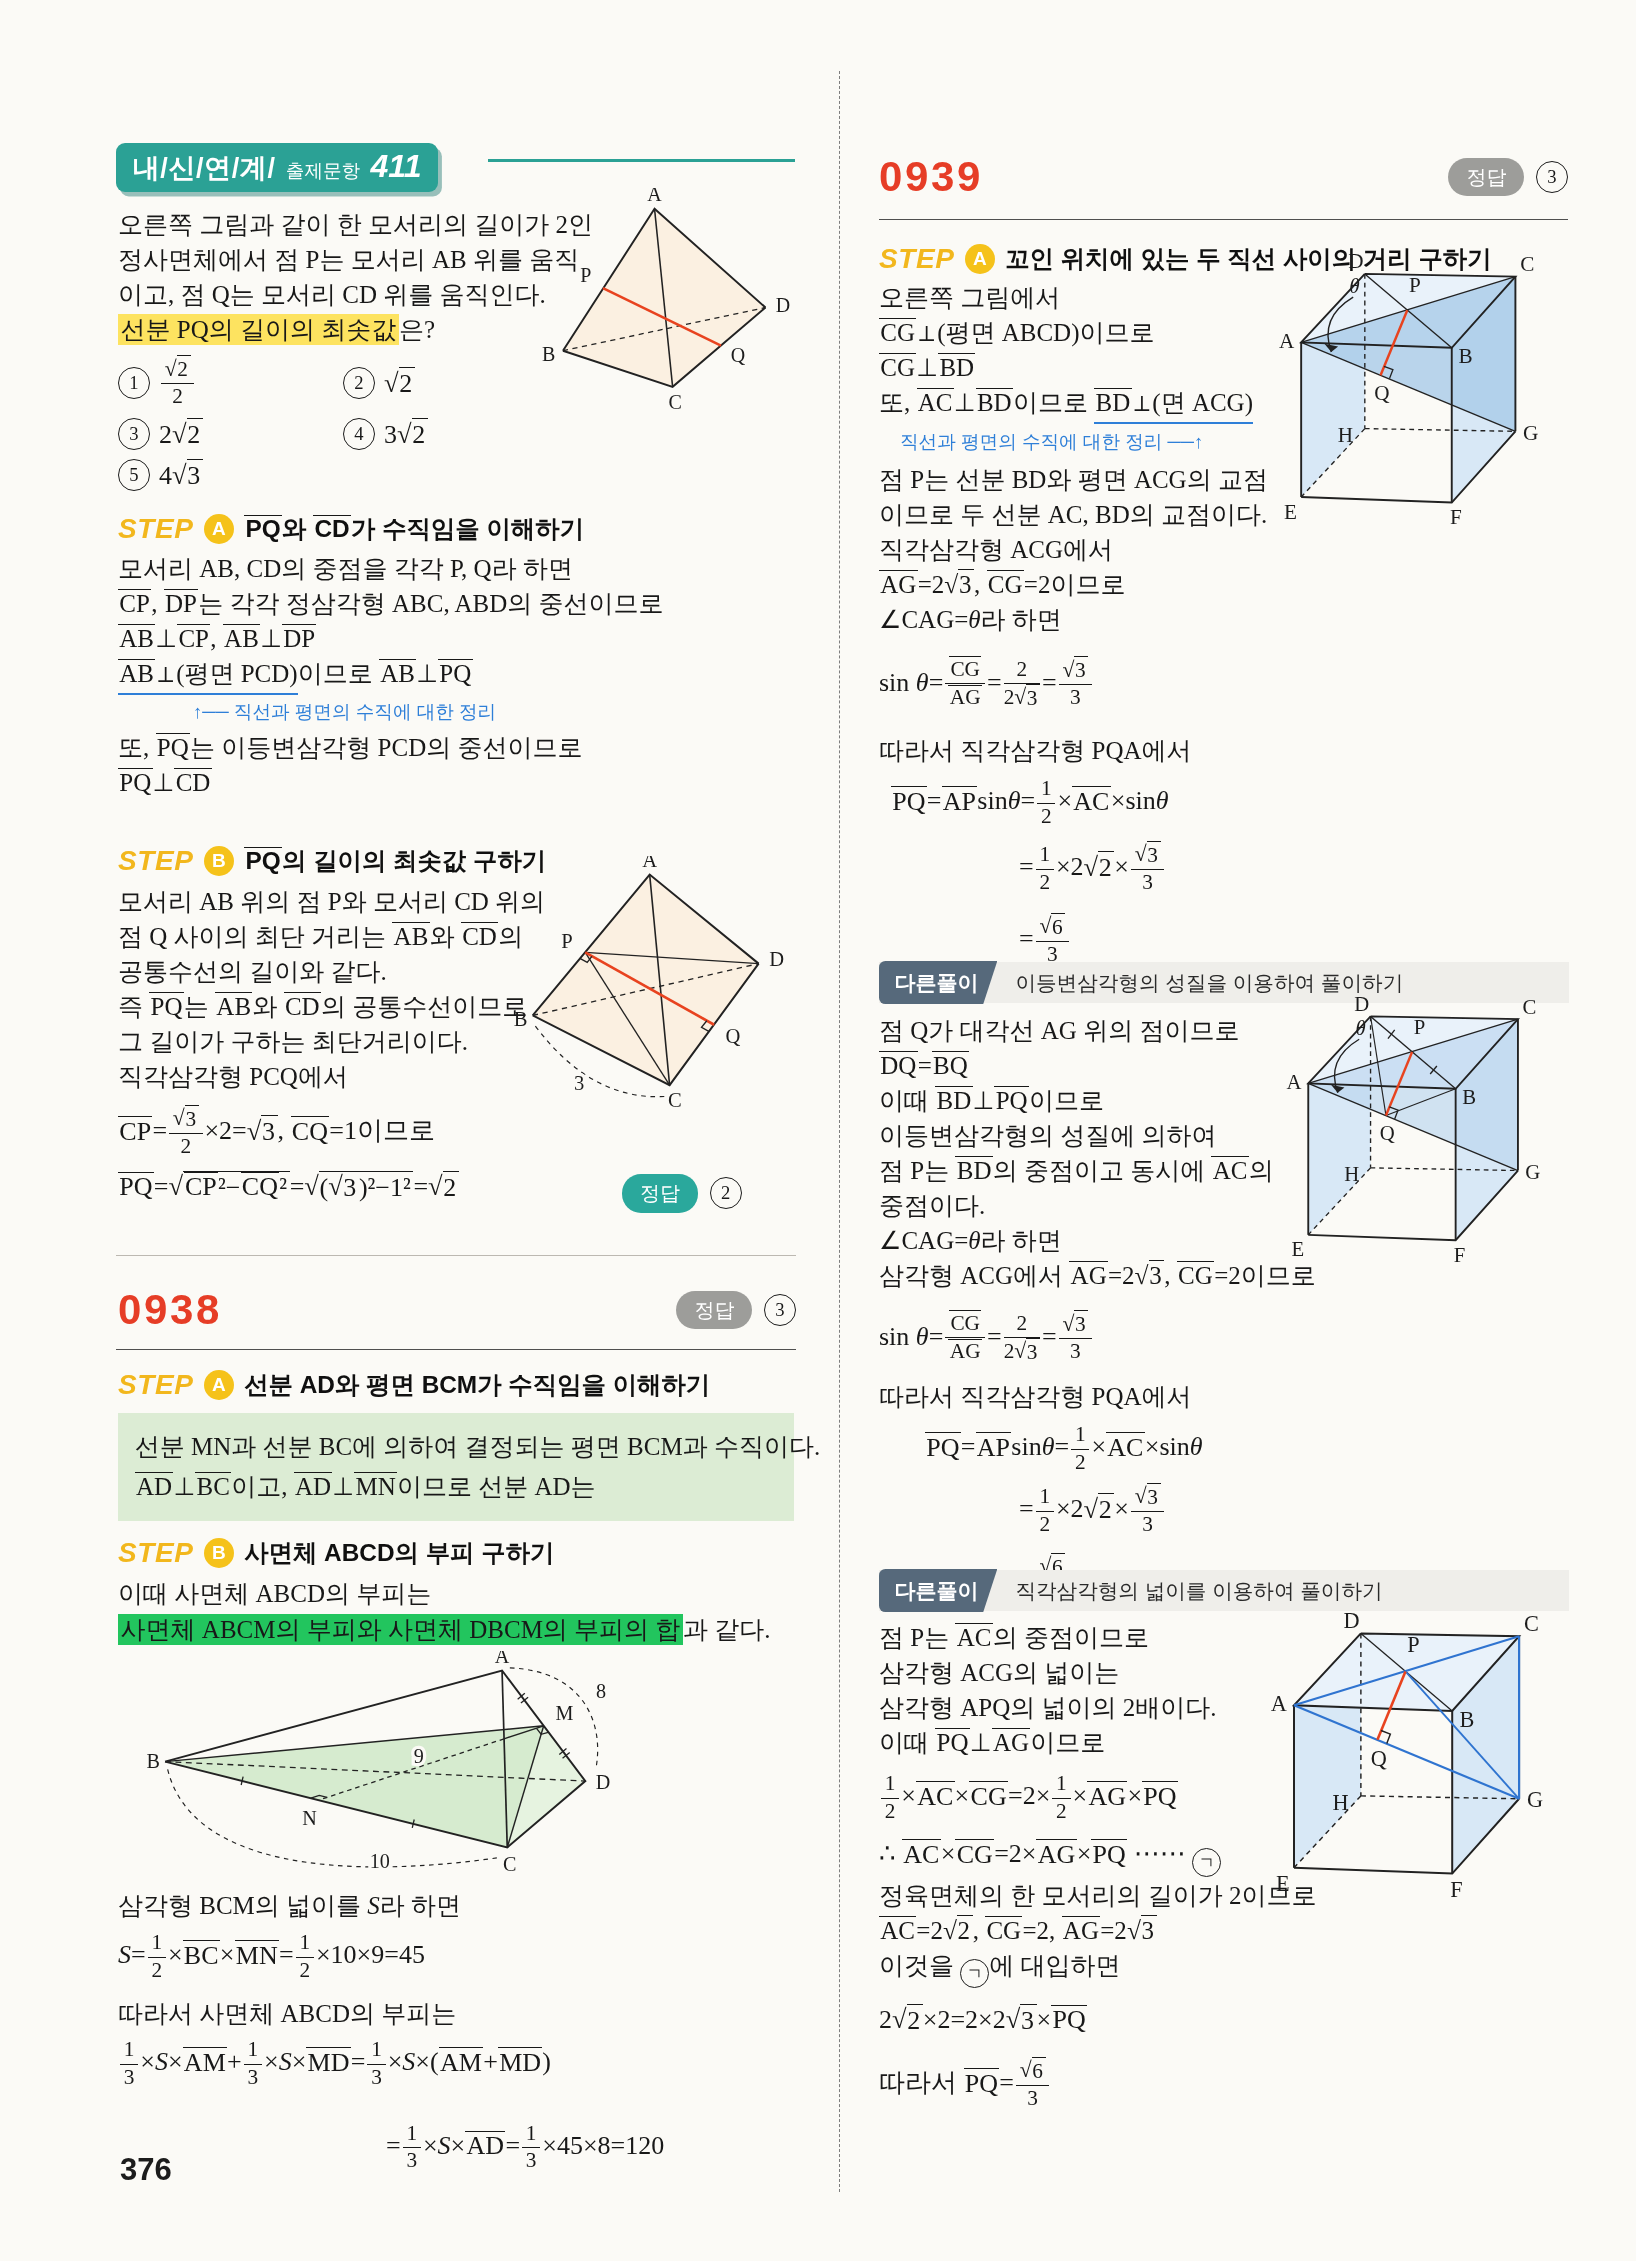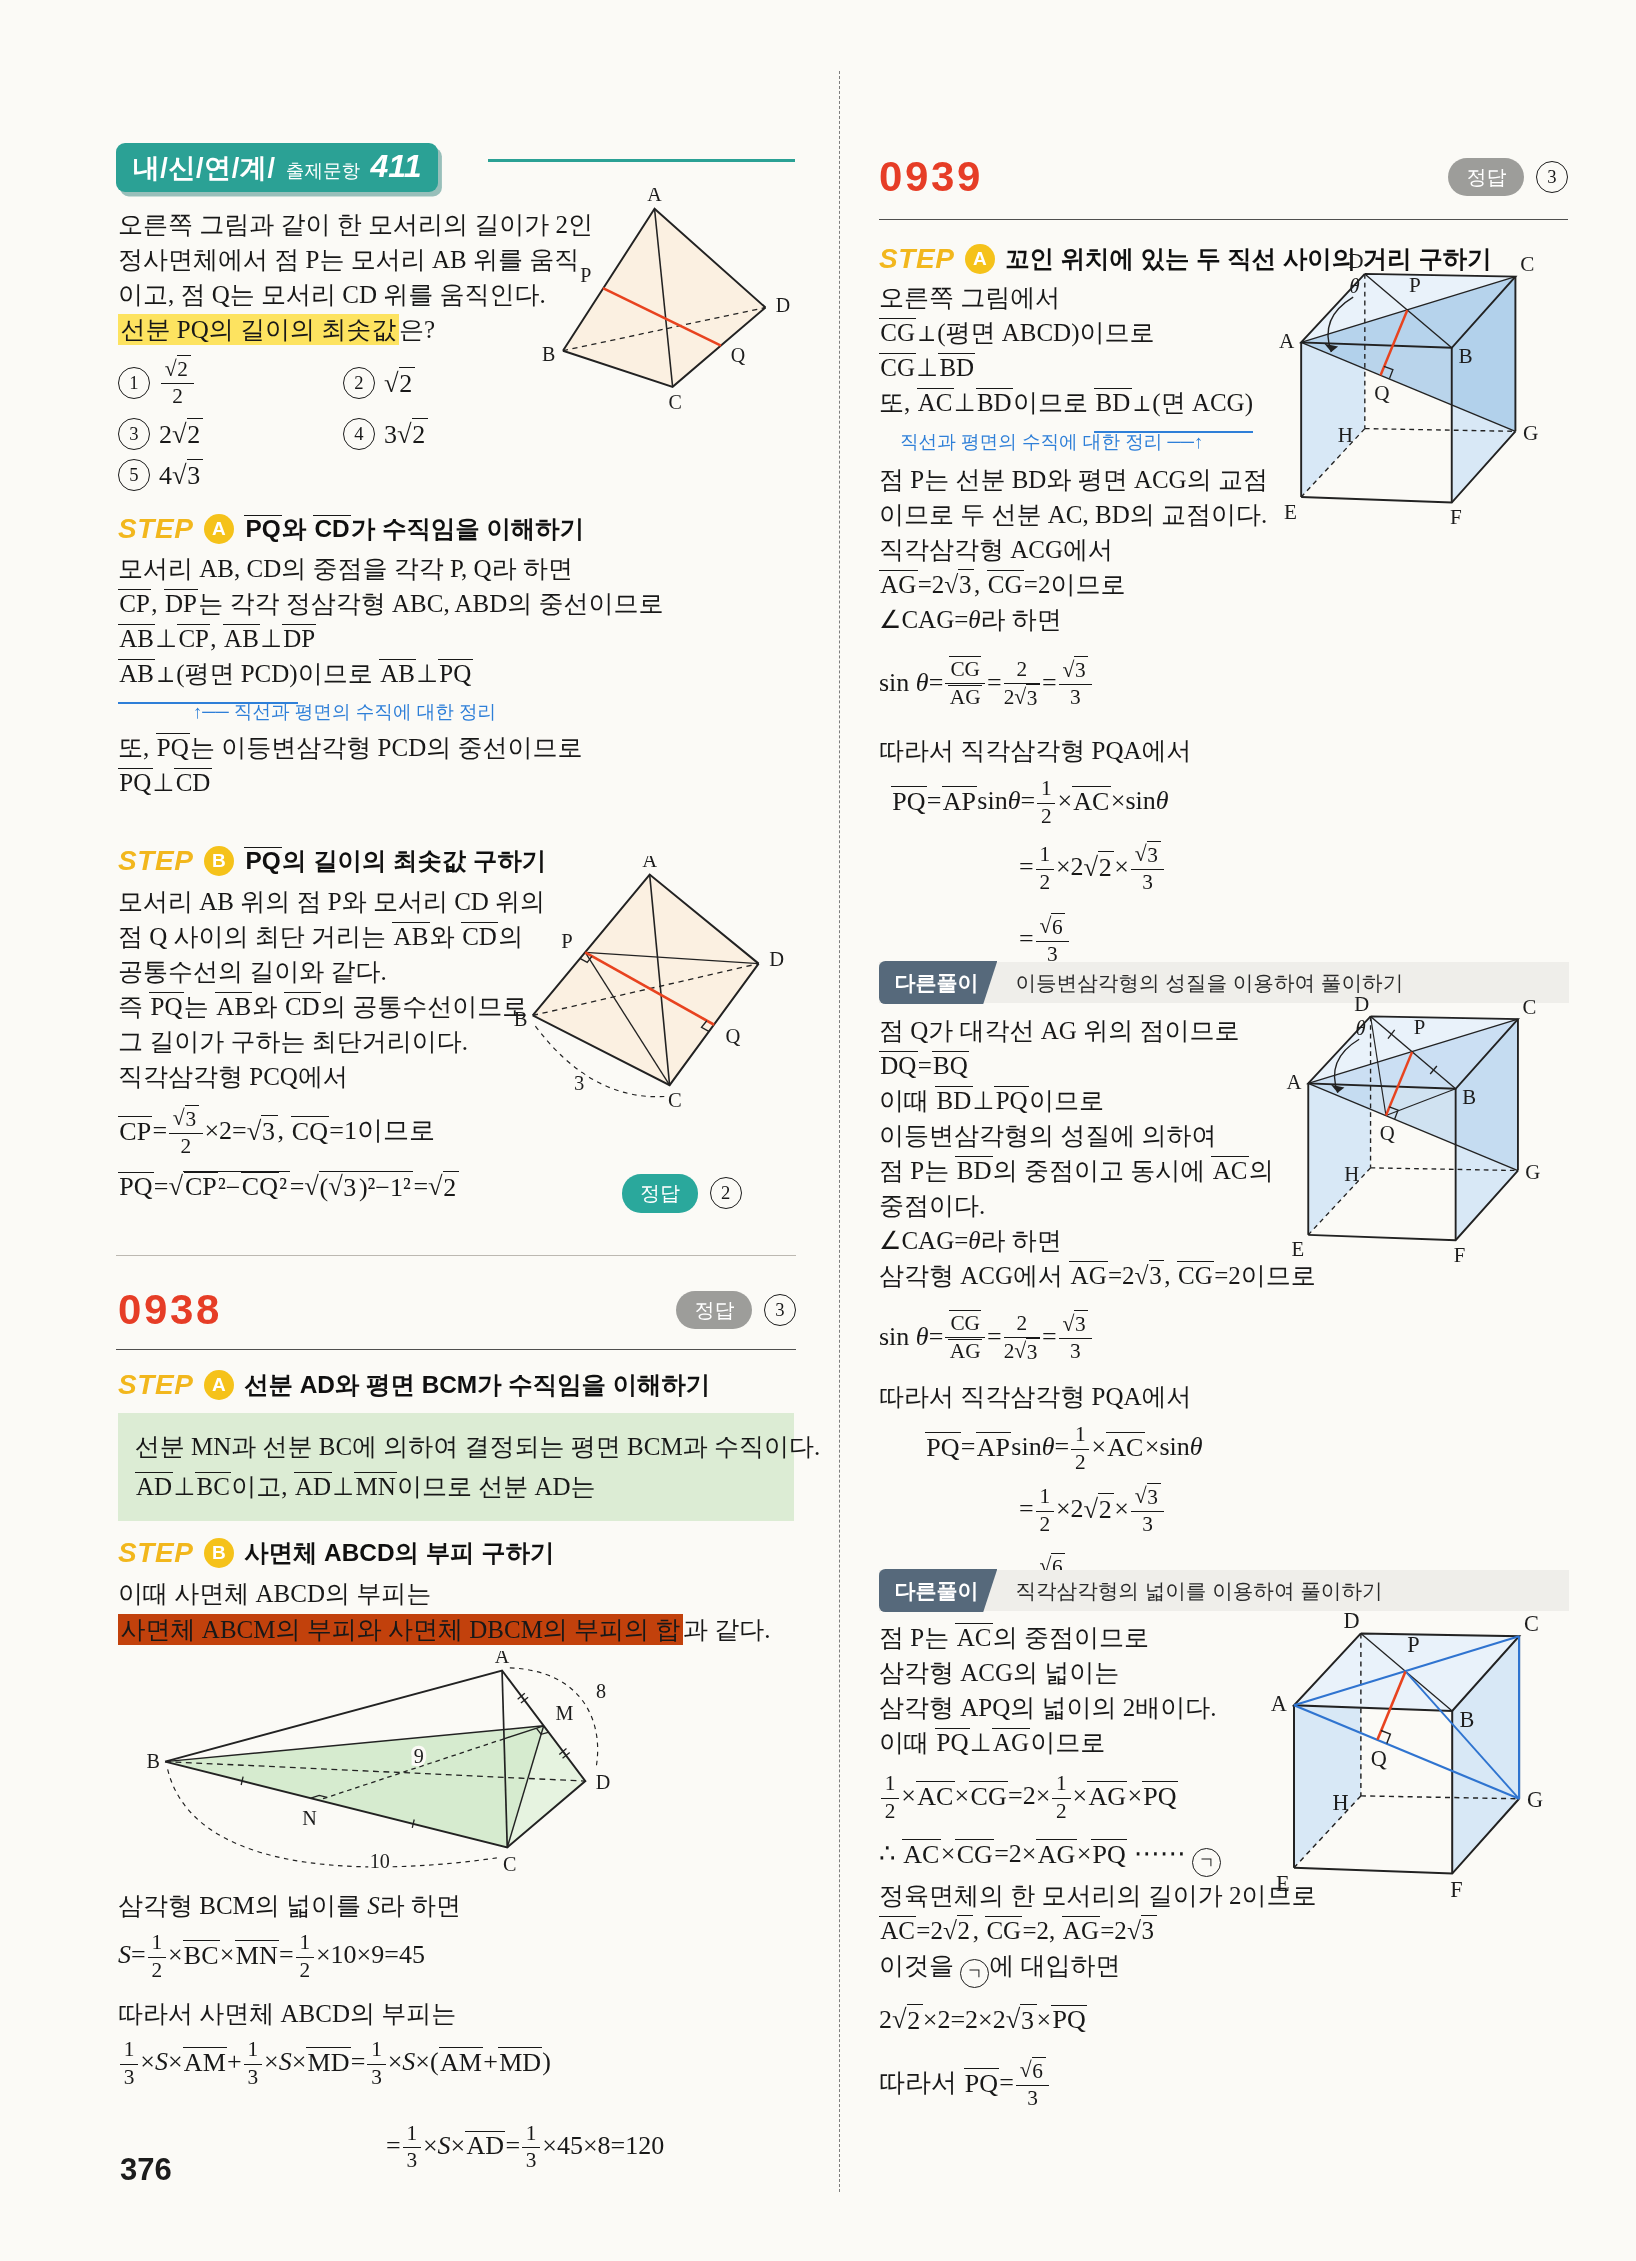--- a/index.html
+++ b/index.html
@@ -17,22 +17,22 @@
   .sq{white-space:nowrap;}
   .sq .rd{font-size:1.02em;}
   .sq .vi{border-top:1.6px solid #181818;padding:0.6px 2.6px 0 0.6px;}
   .fr{display:inline-block;vertical-align:-0.62em;text-align:center;font-size:0.82em;line-height:1.12;margin:0 1.9px;}
   .fr .fn{display:block;border-bottom:1.6px solid #181818;padding:0 3.9px 1.3px;}
   .fr .fd{display:block;padding-top:1.3px;}
   .eq{font-size:26px;line-height:1.15;margin:6.4px 0 10.3px;white-space:nowrap;}
   .eq.compact{margin:2.6px 0 6.4px;}
   .mi{font-style:italic;}
   .hl{background:#fde360;padding:1.9px 2.6px;}
-  .hp{background:#c2410c;padding:1.9px 2.6px;}
-  .ulb{border-bottom:2.6px solid #2e7fd8;padding-bottom:15px;}
+  .hp{background:#22c55e;padding:1.9px 2.6px;}
+  .ulb{border-bottom:2.6px solid #2e7fd8;padding-bottom:6px;}
   .bnote{color:#2e7fd8;font-size:18.6px;font-family:"Liberation Sans",sans-serif;white-space:nowrap;}
   .cnum{display:inline-flex;width:30px;height:30px;border:1.6px solid #1c1c1c;border-radius:50%;
         align-items:center;justify-content:center;font-size:18.6px;flex:none;background:transparent;}
   .cgk{display:inline-flex;width:27px;height:27px;border:1.3px solid #1c1c1c;border-radius:50%;
        align-items:center;justify-content:center;font-size:16px;vertical-align:-5.1px;}
   
   .step{display:flex;align-items:center;gap:10.3px;font-family:"Liberation Sans",sans-serif;}
   .sword{color:#f2b71d;font-weight:bold;font-style:italic;font-size:28px;letter-spacing:0.6px;}
   .scirc{width:30px;height:30px;border-radius:50%;background:#f5c21a;color:#fff;font-weight:bold;
          font-size:19px;display:flex;align-items:center;justify-content:center;flex:none;}

